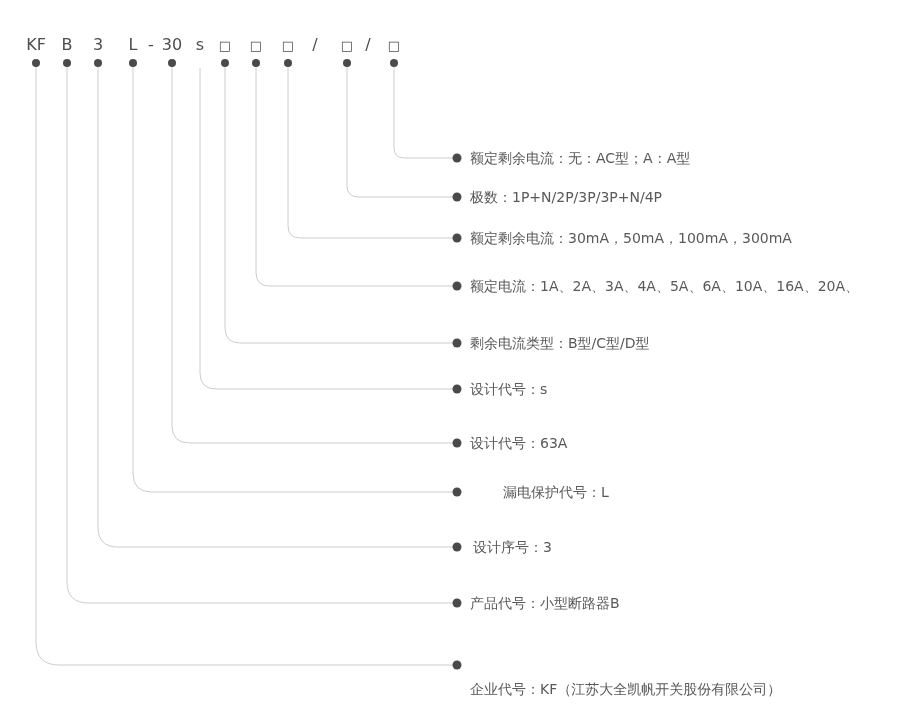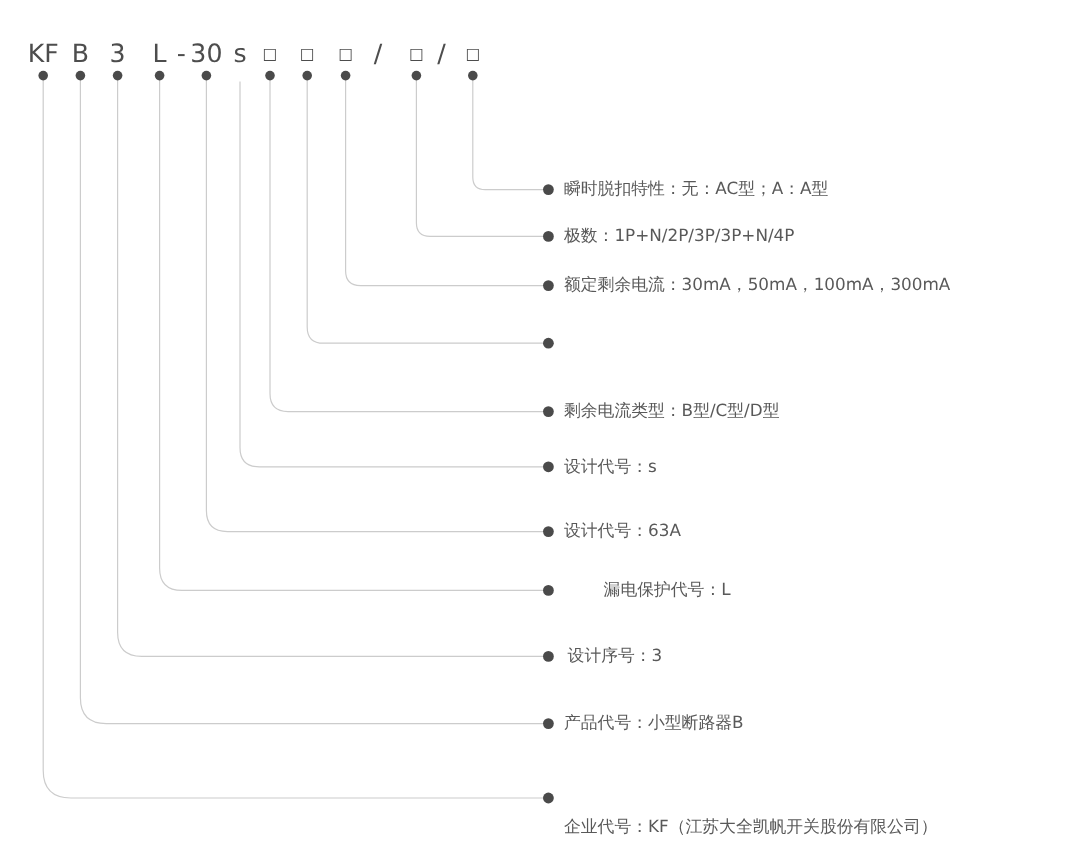--- a/index.html
+++ b/index.html
@@ -13,21 +13,21 @@
   }
   #connector-svg {
     position: absolute;
     left: 0; top: 0;
     width: 900px; height: 712px;
   }
   .code-part {
     position: absolute;
     top: 36px;
     transform: translateX(-50%);
-    font-size: 21px;
+    font-size: 16px;
     line-height: 18px;
     color: #4d4d4d;
     white-space: nowrap;
   }
   .code-part.square {
     font-size: 13px;
     top: 37px;
   }
   .row-label {
     position: absolute;
@@ -89,24 +89,24 @@
     <span class="code-part square" style="left: 225px;">□</span>
     <span class="code-part square" style="left: 256px;">□</span>
     <span class="code-part square" style="left: 288px;">□</span>
     <span class="code-part" style="left: 315px;">/</span>
     <span class="code-part square" style="left: 347px;">□</span>
     <span class="code-part" style="left: 368px;">/</span>
     <span class="code-part square" style="left: 394px;">□</span>
   </div>
 
   <div id="labels" style="color: rgb(89, 89, 89);">
-    <div class="row-label" style="left: 470px; top: 147px;"><span>瞬时脱扣特性：无：AC型；A：A型</span></div>
+    <div class="row-label" style="left: 470px; top: 147px;"><span>额定剩余电流：无：AC型；A：A型</span></div>
     <div class="row-label" style="left: 470px; top: 186px;"><span>极数：1P+N/2P/3P/3P+N/4P</span></div>
     <div class="row-label" style="left: 470px; top: 227px;"><span>额定剩余电流：30mA，50mA，100mA，300mA</span></div>
-    <div class="row-label" style="left: 470px; top: 275px;"></div>
+    <div class="row-label" style="left: 470px; top: 275px;"><span>额定电流：1A、2A、3A、4A、5A、6A、10A、16A、20A、</span></div>
     <div class="row-label" style="left: 470px; top: 332px;"><span>剩余电流类型：B型/C型/D型</span></div>
     <div class="row-label" style="left: 470px; top: 378px;"><span>设计代号：s</span></div>
     <div class="row-label" style="left: 470px; top: 432px;"><span>设计代号：63A</span></div>
     <div class="row-label" style="left: 470px; top: 481px; margin-left: 33px;"><span>漏电保护代号：L</span></div>
     <div class="row-label" style="left: 473px; top: 536px;"><span>设计序号：3</span></div>
     <div class="row-label" style="left: 470px; top: 592px;"><span>产品代号：小型断路器B</span></div>
     <div class="row-label" style="left: 470px; top: 654px; margin-top: 24px;"><span>企业代号：KF（江苏大全凯帆开关股份有限公司）</span></div>
   </div>
 
 </div>

